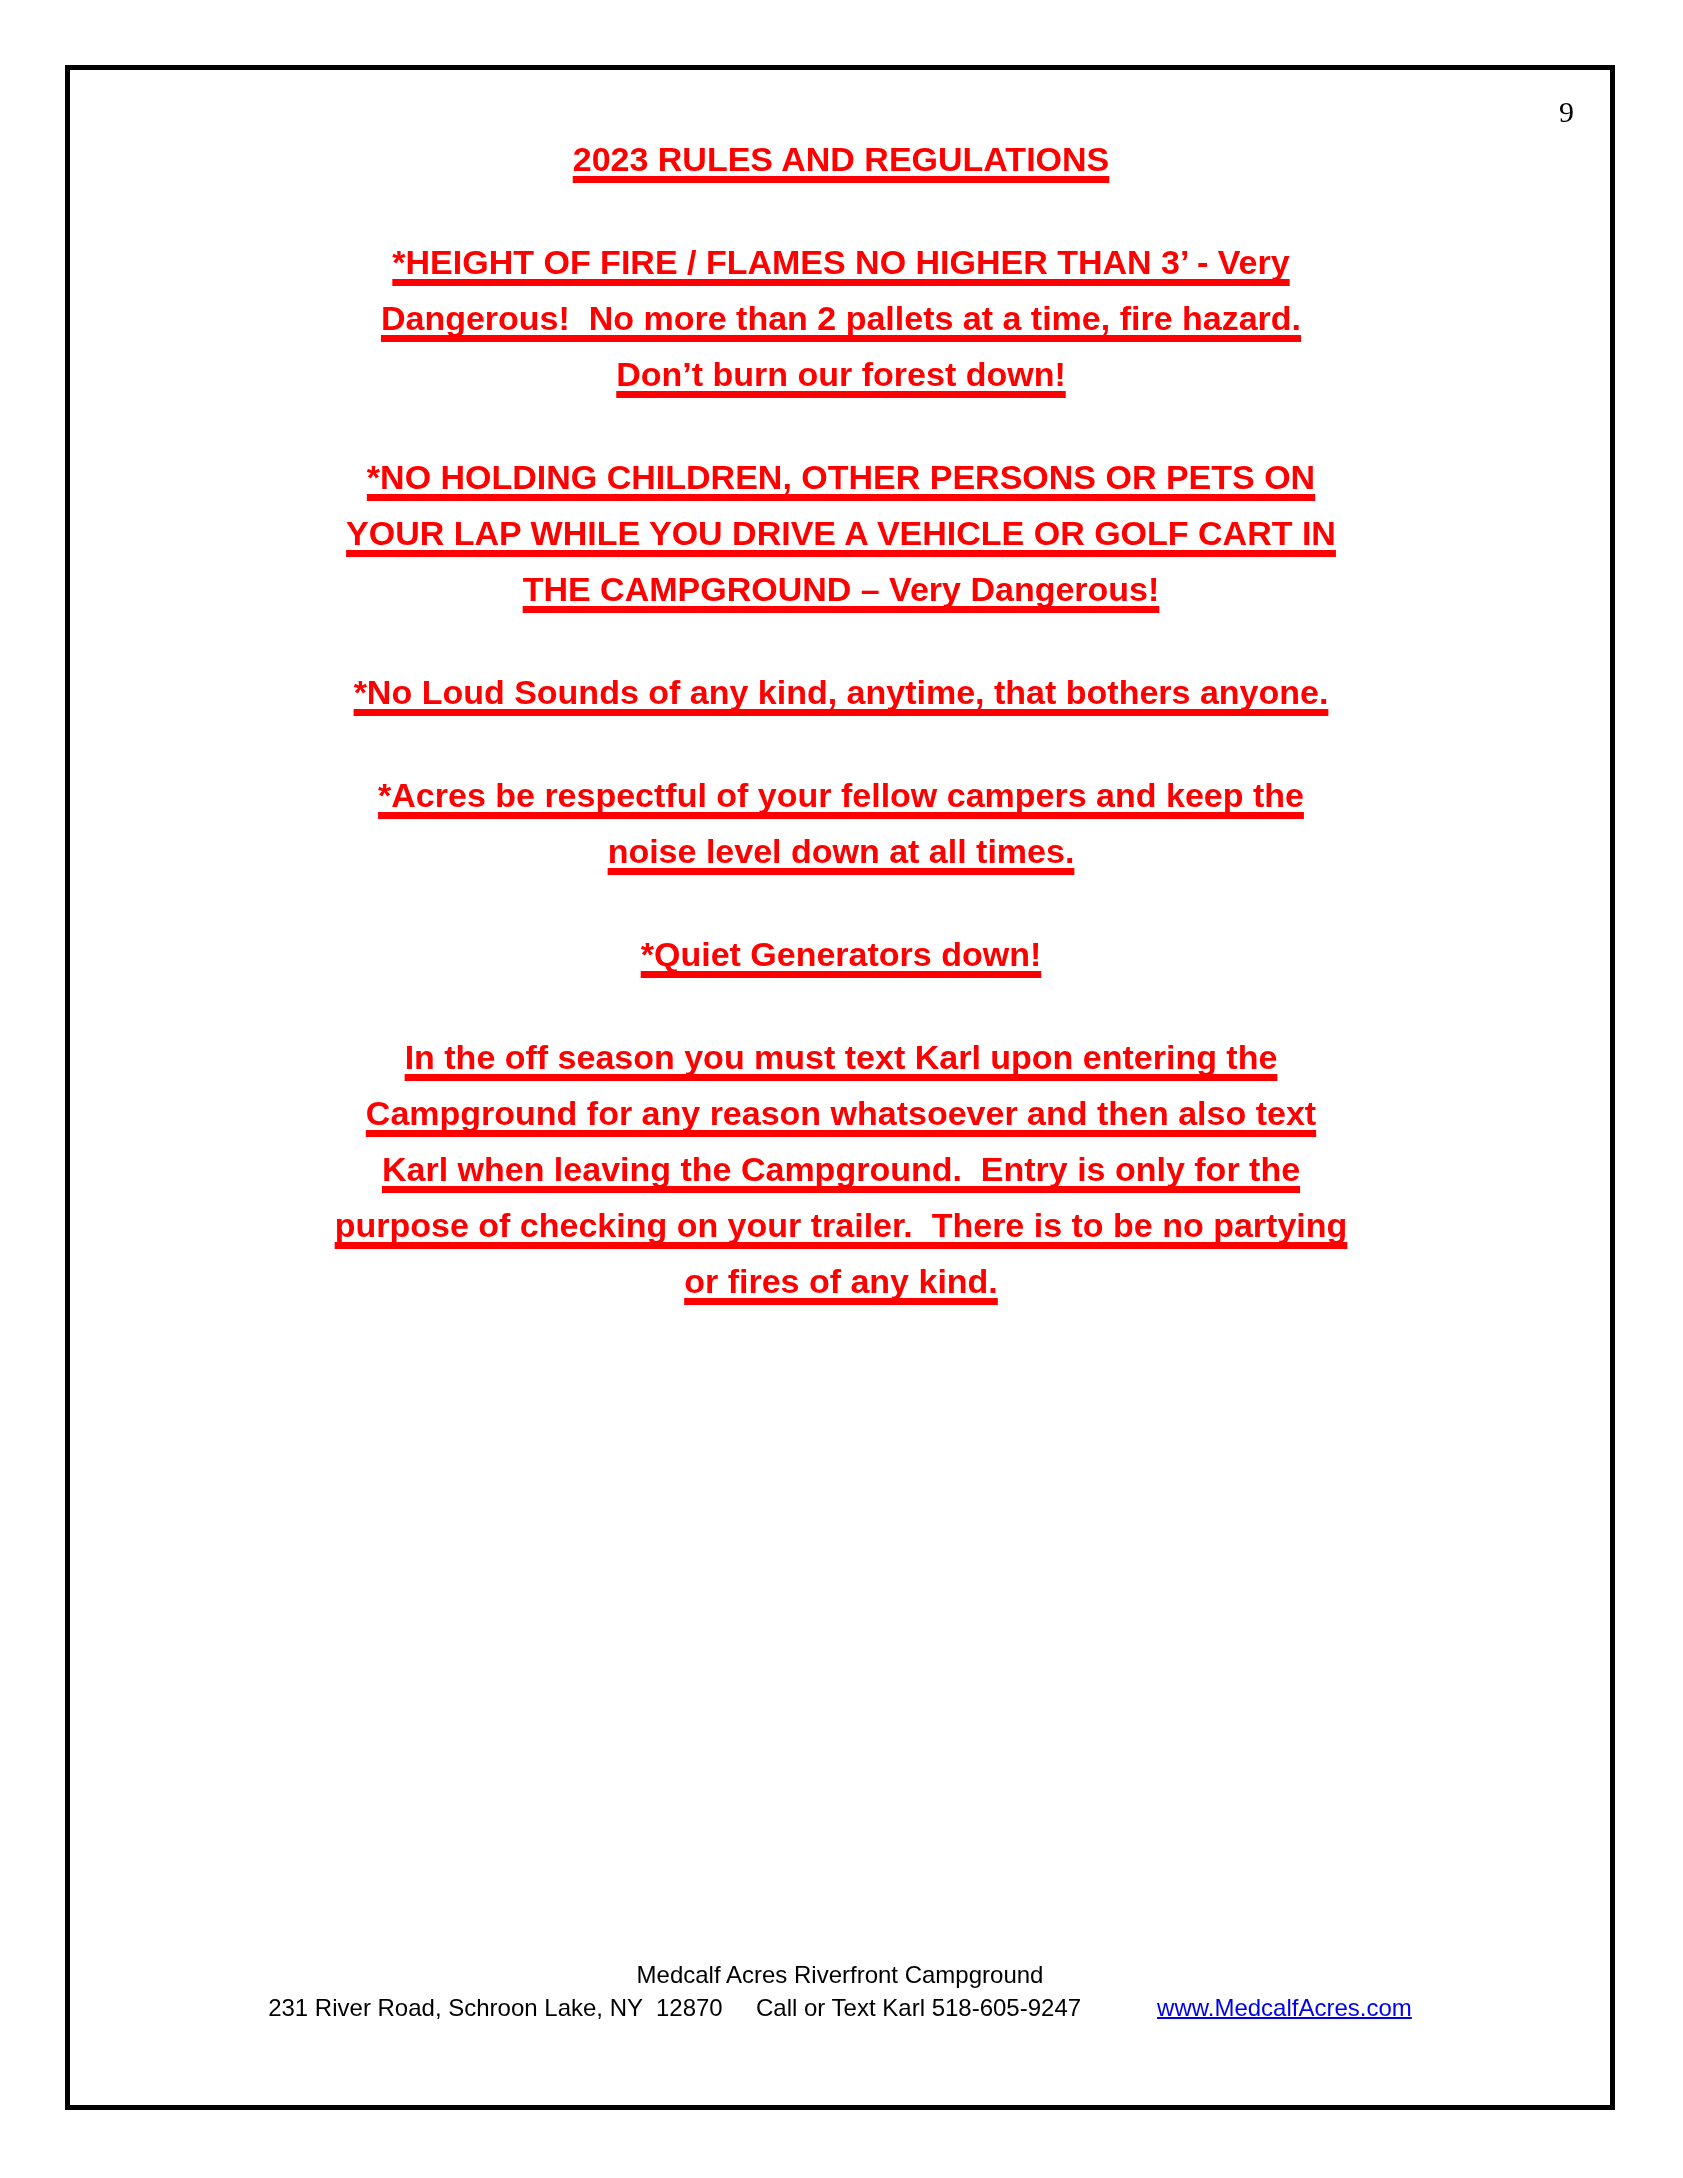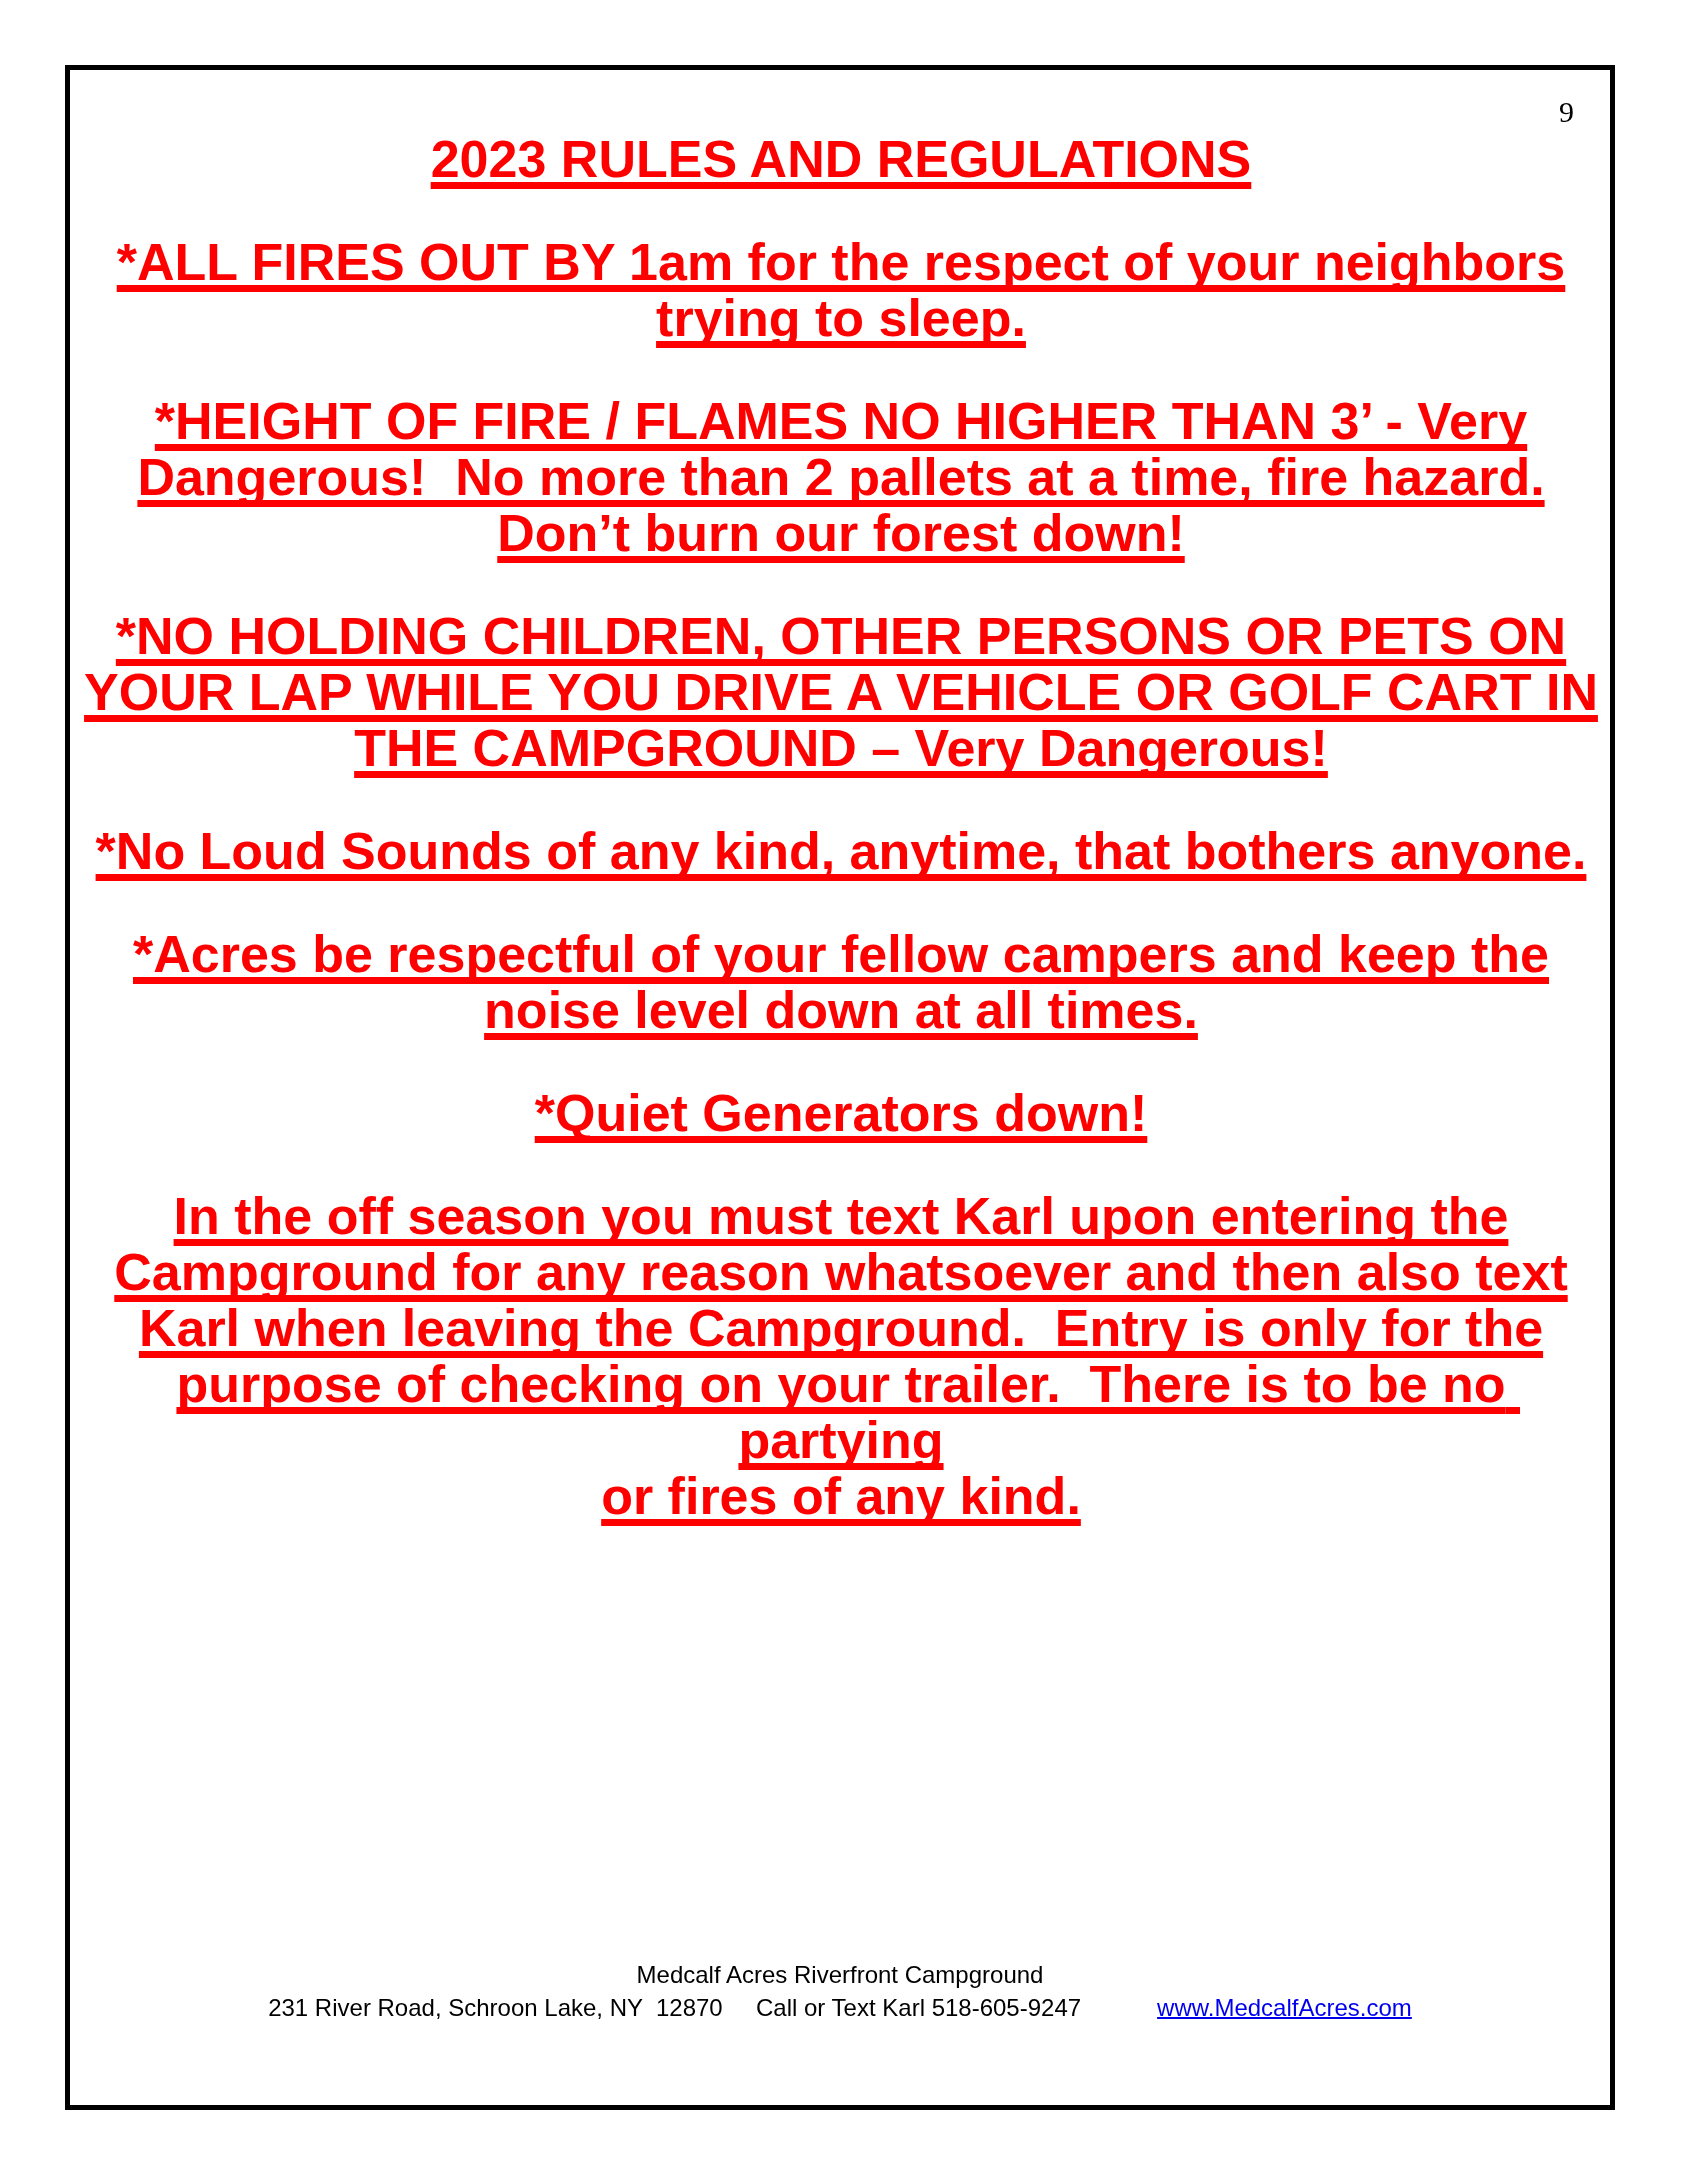--- a/index.html
+++ b/index.html
@@ -43,21 +43,21 @@
     left: 71px;
     top: 131px;
     width: 1540px;
     text-align: center;
     color: var(--rules-red);
     font-weight: bold;
   }
   .rules .doc-title,
   .rules .rule {
     margin: 0 0 47px 0;
-    font-size: 52px;
+    font-size: 34px;
     line-height: 56px;
     font-weight: bold;
     white-space: pre-wrap;
     text-decoration: underline;
     text-decoration-thickness: 7px;
     text-underline-offset: 5px;
     text-decoration-skip-ink: none;
   }
   .footer {
     position: absolute;
@@ -80,22 +80,20 @@
 </style>
 </head>
 <body style="background: rgb(255, 255, 255);">
 
 <div class="page-border"></div>
 
 <div class="page-number">9</div>
 
 <div class="rules">
   <h1 class="doc-title">2023 RULES AND REGULATIONS</h1>
-  <p class="rule">*ALL FIRES OUT BY 1am for the respect of your neighbors
-trying to sleep.</p>
   <p class="rule">*HEIGHT OF FIRE / FLAMES NO HIGHER THAN 3’ - Very
 Dangerous!  No more than 2 pallets at a time, fire hazard.
 Don’t burn our forest down!</p>
   <p class="rule">*NO HOLDING CHILDREN, OTHER PERSONS OR PETS ON
 YOUR LAP WHILE YOU DRIVE A VEHICLE OR GOLF CART IN
 THE CAMPGROUND – Very Dangerous!</p>
   <p class="rule">*No Loud Sounds of any kind, anytime, that bothers anyone.</p>
   <p class="rule">*Acres be respectful of your fellow campers and keep the
 noise level down at all times.</p>
   <p class="rule">*Quiet Generators down!</p>

